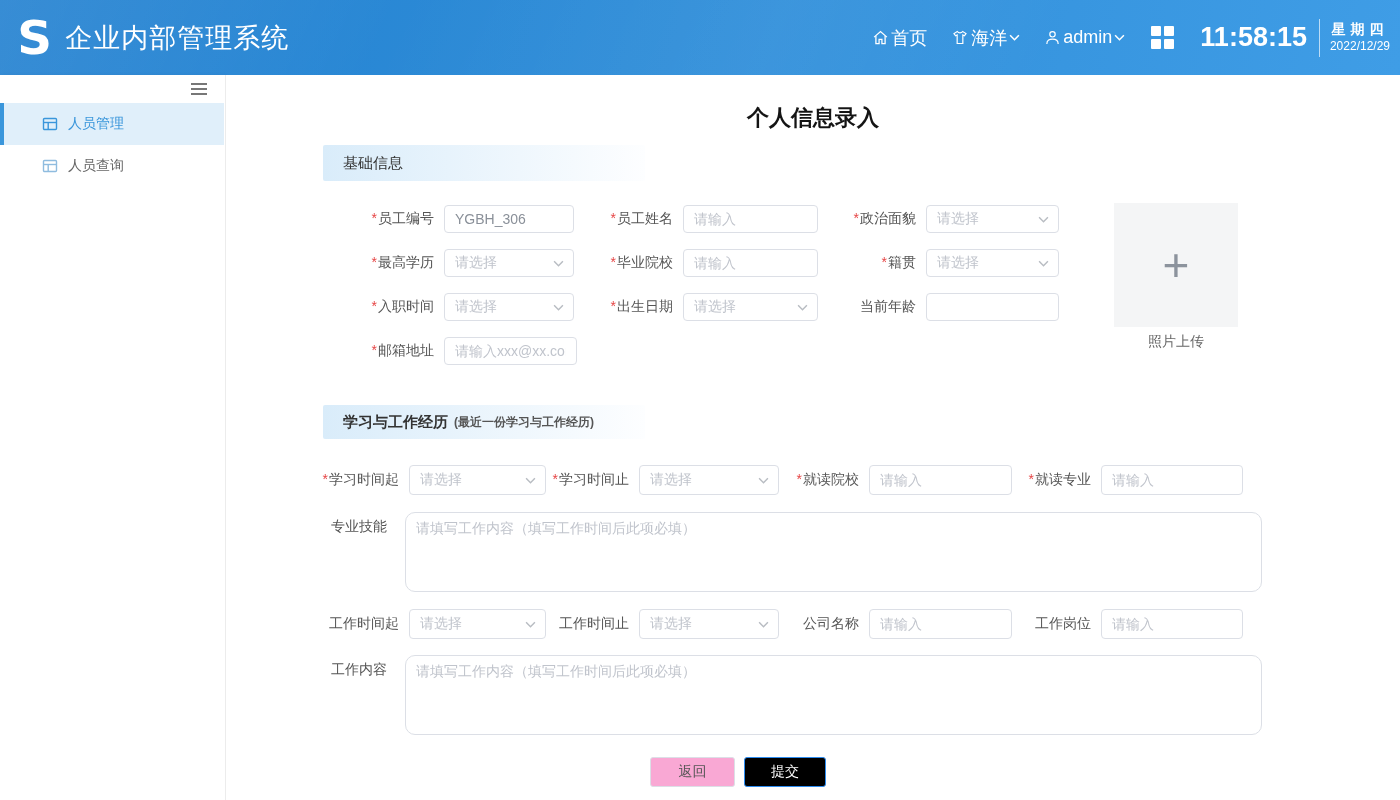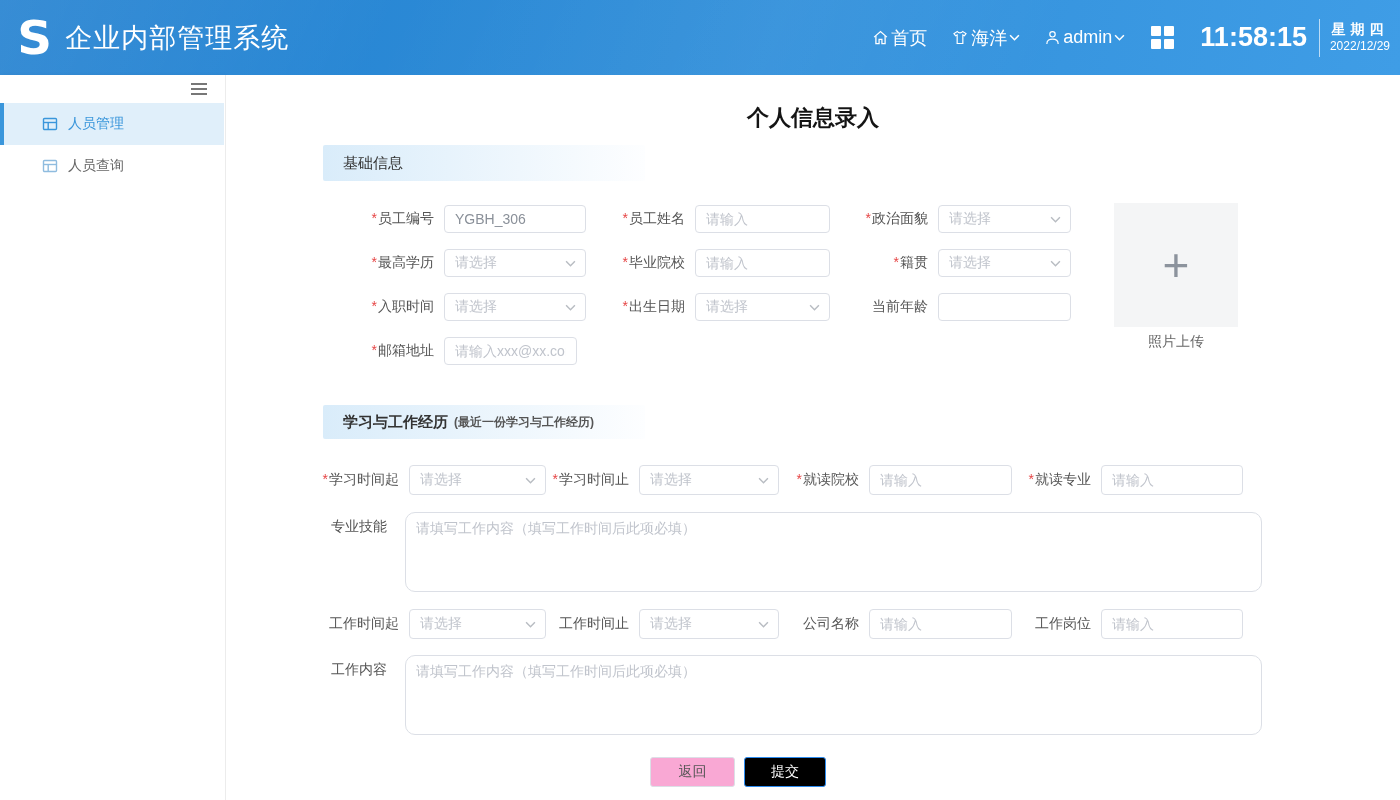--- a/index.html
+++ b/index.html
@@ -55,21 +55,21 @@
   .lbl { font-size:14px; color:#555; text-align:right; padding-right:10px; white-space:nowrap; }
   .star { color:#e64545; margin-right:1px; }
   .inp { height:28px; border:1px solid #dcdfe6; border-radius:4px; padding:0 10px;
          font-size:14px; color:#8a9099; outline:none; font-family:inherit; background:#fff; }
   .inp::placeholder, textarea::placeholder { color:#c0c4cc; }
   .sel { height:28px; border:1px solid #dcdfe6; border-radius:4px; background:#fff;
          display:flex; align-items:center; justify-content:space-between;
          padding:0 9px 0 10px; font-size:14px; color:#c0c4cc; cursor:pointer; }
   .h30 { height:30px; }
   
-  .l1 { width:218px; } .c1 { width:142px; }
+  .l1 { width:218px; } .c1 { width:130px; }
   .l2 { width:109px; } .c2 { width:135px; }
   .l3 { width:108px; } .c3 { width:133px; }
   
   .la { width:183px; } .ca { width:137px; }
   .lb { width:93px;  } .cb { width:140px; }
   .lc { width:90px;  } .cc { width:143px; }
   .ld { width:89px;  } .cd { width:142px; }
   #row-b1 { top:130px; } #row-b2 { top:174px; } #row-b3 { top:218px; } #row-b4 { top:262px; }
   #row-study { top:390px; } #row-work { top:534px; }
   .ta-label { position:absolute; left:105px; font-size:14px; color:#555; white-space:nowrap; }

